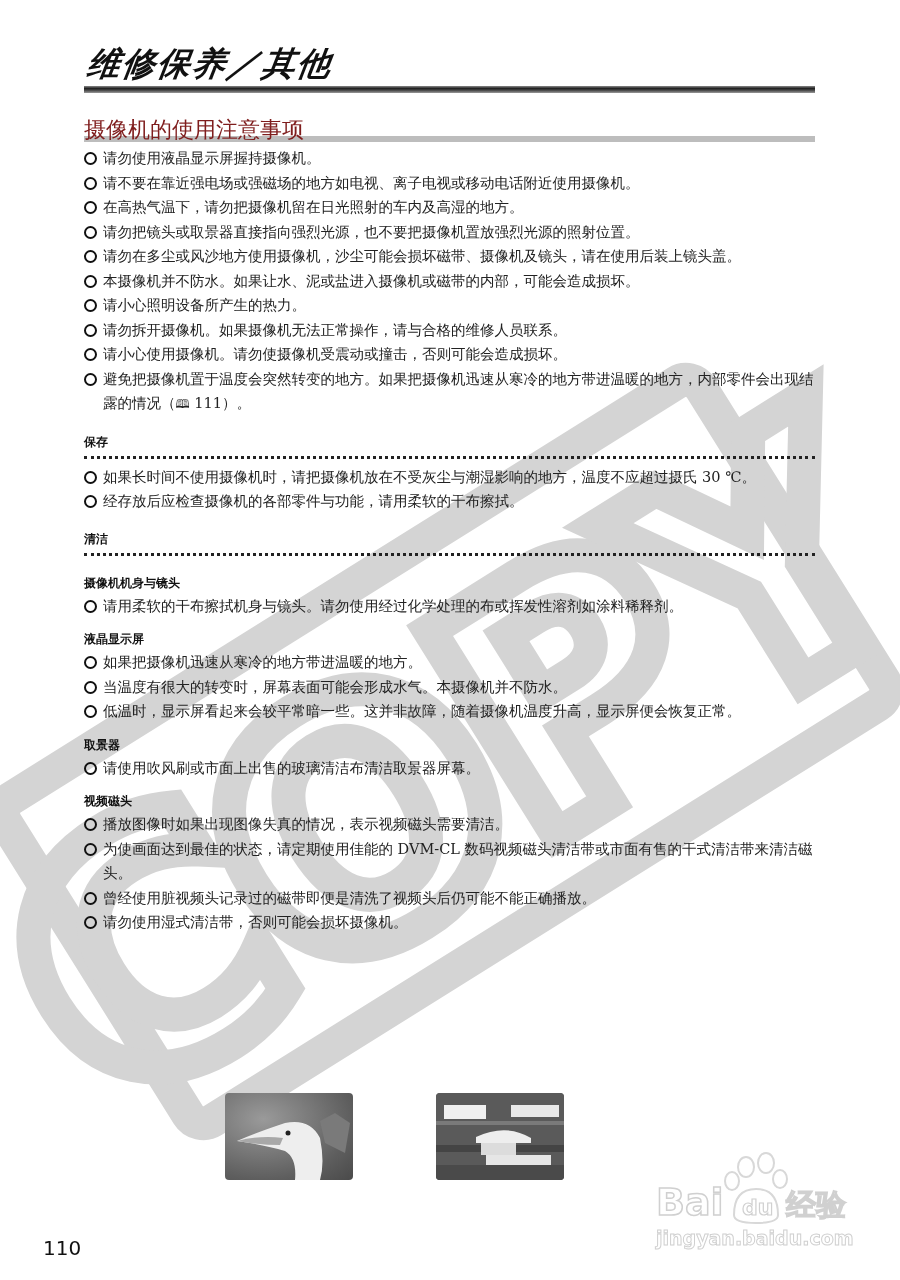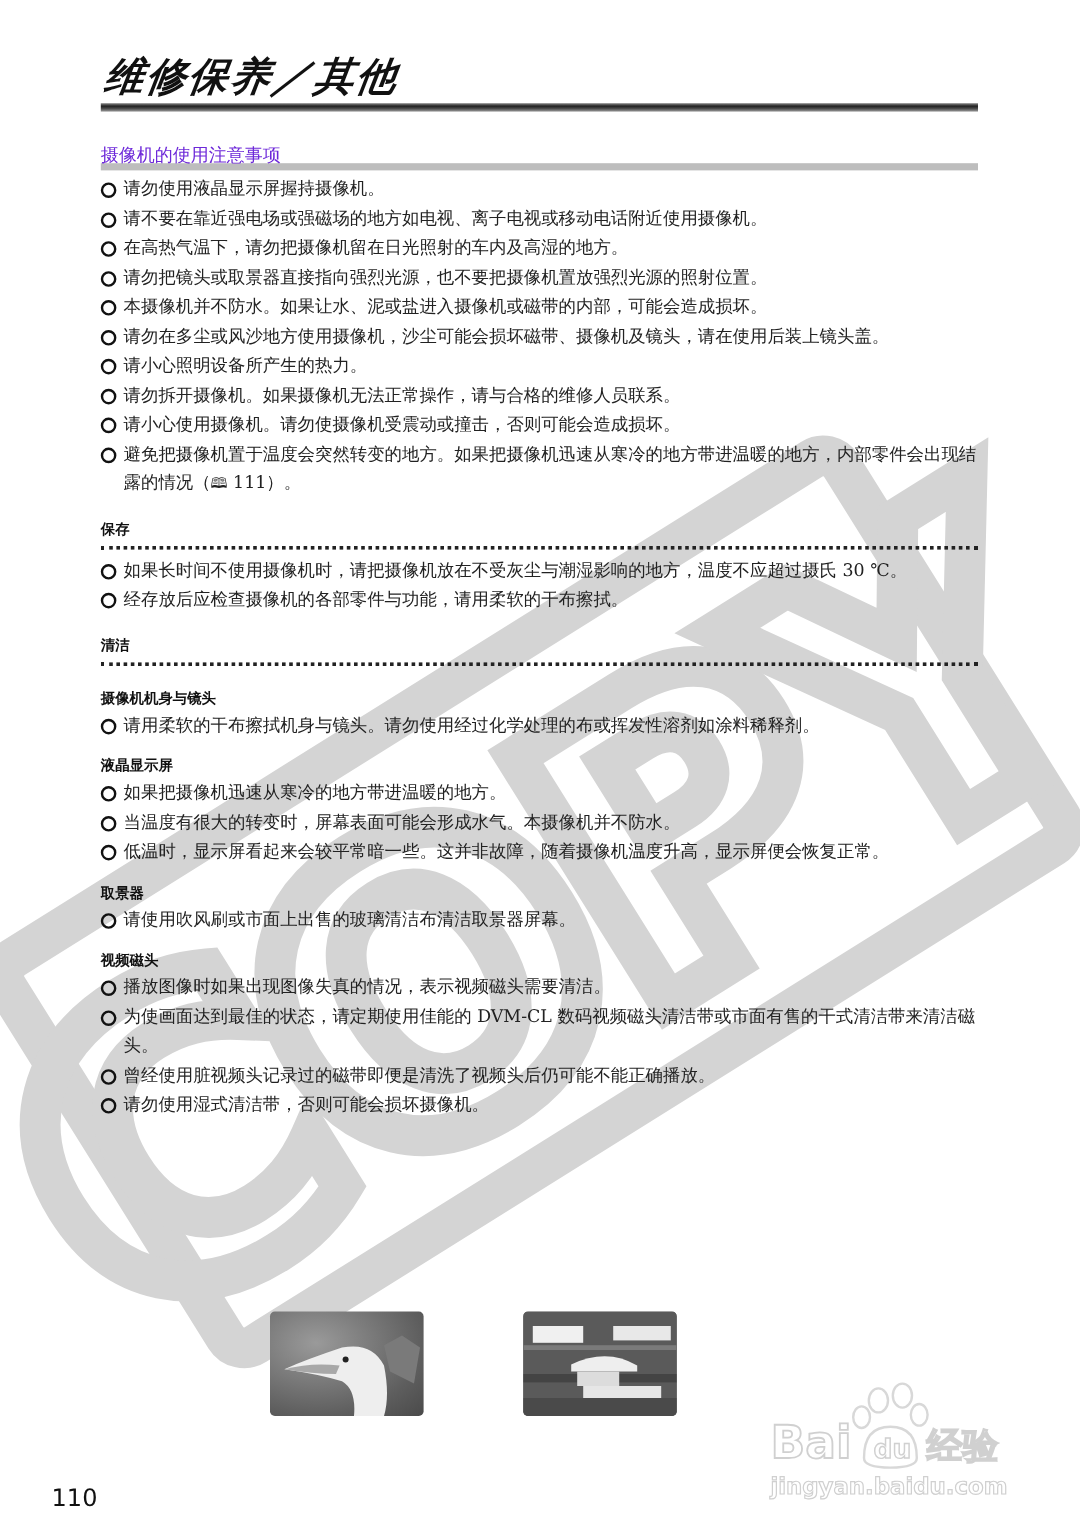--- a/index.html
+++ b/index.html
@@ -18,21 +18,21 @@
       transform: skewX(-8deg); transform-origin: left bottom;
     }
     .chapter-rule {
       position: absolute; left: 84px; top: 86px; width: 731px; height: 7px;
       background: linear-gradient(to bottom, #8a8a8a 0%, #222 35%, #444 60%, #9a9a9a 100%);
     }
     .section-title-wrap { position: absolute; left: 84px; top: 116px; width: 731px; height: 28px; }
     .section-rule { position: absolute; left: 0; bottom: 2px; width: 731px; height: 6px; background: #bdbdbd; }
     .section-title {
       position: relative; font-family: Liberation Sans, sans-serif;
-      font-size: 15px; font-weight: normal; color: #6d28d9; background: transparent; line-height: 28px;
+      font-size: 22px; font-weight: normal; color: #7f1d1d; background: transparent; line-height: 28px;
     }
     .content { position: absolute; left: 84px; top: 146px; width: 731px; }
     .bullet {
       position: relative; padding-left: 19px; font-size: 14.5px; line-height: 24.5px; color: #222;
     }
     .bullet .b-icon {
       position: absolute; left: 0; top: 6px; width: 9px; height: 9px; border: 2.2px solid #111; border-radius: 50%;
       box-sizing: content-box;
     }
     .bullet .b-text { display: block; }
@@ -47,21 +47,21 @@
     .gap-s { height: 10px; }
     .gap-m { height: 14px; }
     .photos { position: absolute; left: 225px; top: 1093px; width: 340px; height: 87px; }
     .photo { position: absolute; top: 0; width: 128px; height: 87px; border-radius: 4px; overflow: hidden; }
     .photo-normal { left: 0; background: radial-gradient(ellipse at 30% 30%, #9a9a9a, #5e5e5e 70%, #4a4a4a); }
     .photo-distorted { left: 211px; background: #5a5a5a; }
     .page-number {
       position: absolute; left: 43px; top: 1236px; font-family: "DejaVu Sans", "Liberation Sans", sans-serif;
       font-size: 20px; color: #111;
     }
-    .baidu-logo { position: absolute; left: 640px; top: 1145px; width: 240px; height: 110px; text-align: center; }
+    .baidu-logo { position: absolute; left: 654px; top: 1145px; width: 240px; height: 110px; text-align: center; }
   </style>
 </head>
 <body>
 
 <svg class="watermark" viewBox="0 0 900 1280" xmlns="http://www.w3.org/2000/svg">
   <g transform="rotate(-32 450 760)" fill="none" stroke="#d4d4d4">
     <rect x="40" y="560" width="820" height="380" rx="18" stroke-width="34"></rect>
   </g>
   <g transform="rotate(-32 450 760)">
     <text x="450" y="880" text-anchor="middle" font-family="DejaVu Sans, sans-serif" font-weight="bold" font-size="330" fill="none" stroke="#d4d4d4" stroke-width="34" letter-spacing="-10">COPY</text>
@@ -92,25 +92,25 @@
       <div class="bullet">
           <span class="b-icon"></span>
           <span class="b-text">在高热气温下，请勿把摄像机留在日光照射的车内及高湿的地方。</span>
         </div>
       <div class="bullet">
           <span class="b-icon"></span>
           <span class="b-text">请勿把镜头或取景器直接指向强烈光源，也不要把摄像机置放强烈光源的照射位置。</span>
         </div>
       <div class="bullet">
           <span class="b-icon"></span>
+          <span class="b-text">请勿在多尘或风沙地方使用摄像机，沙尘可能会损坏磁带、摄像机及镜头，请在使用后装上镜头盖。</span>
+        </div>
+      <div class="bullet">
+          <span class="b-icon"></span>
           <span class="b-text">本摄像机并不防水。如果让水、泥或盐进入摄像机或磁带的内部，可能会造成损坏。</span>
-        </div>
-      <div class="bullet">
-          <span class="b-icon"></span>
-          <span class="b-text">请勿在多尘或风沙地方使用摄像机，沙尘可能会损坏磁带、摄像机及镜头，请在使用后装上镜头盖。</span>
         </div>
       <div class="bullet">
           <span class="b-icon"></span>
           <span class="b-text">请小心照明设备所产生的热力。</span>
         </div>
       <div class="bullet">
           <span class="b-icon"></span>
           <span class="b-text">请勿拆开摄像机。如果摄像机无法正常操作，请与合格的维修人员联系。</span>
         </div>
       <div class="bullet">

